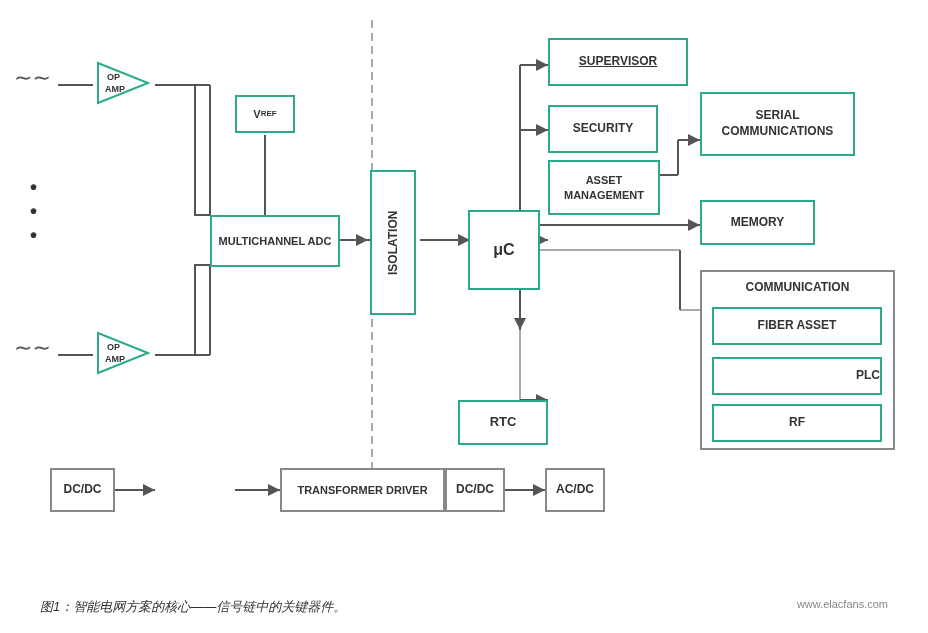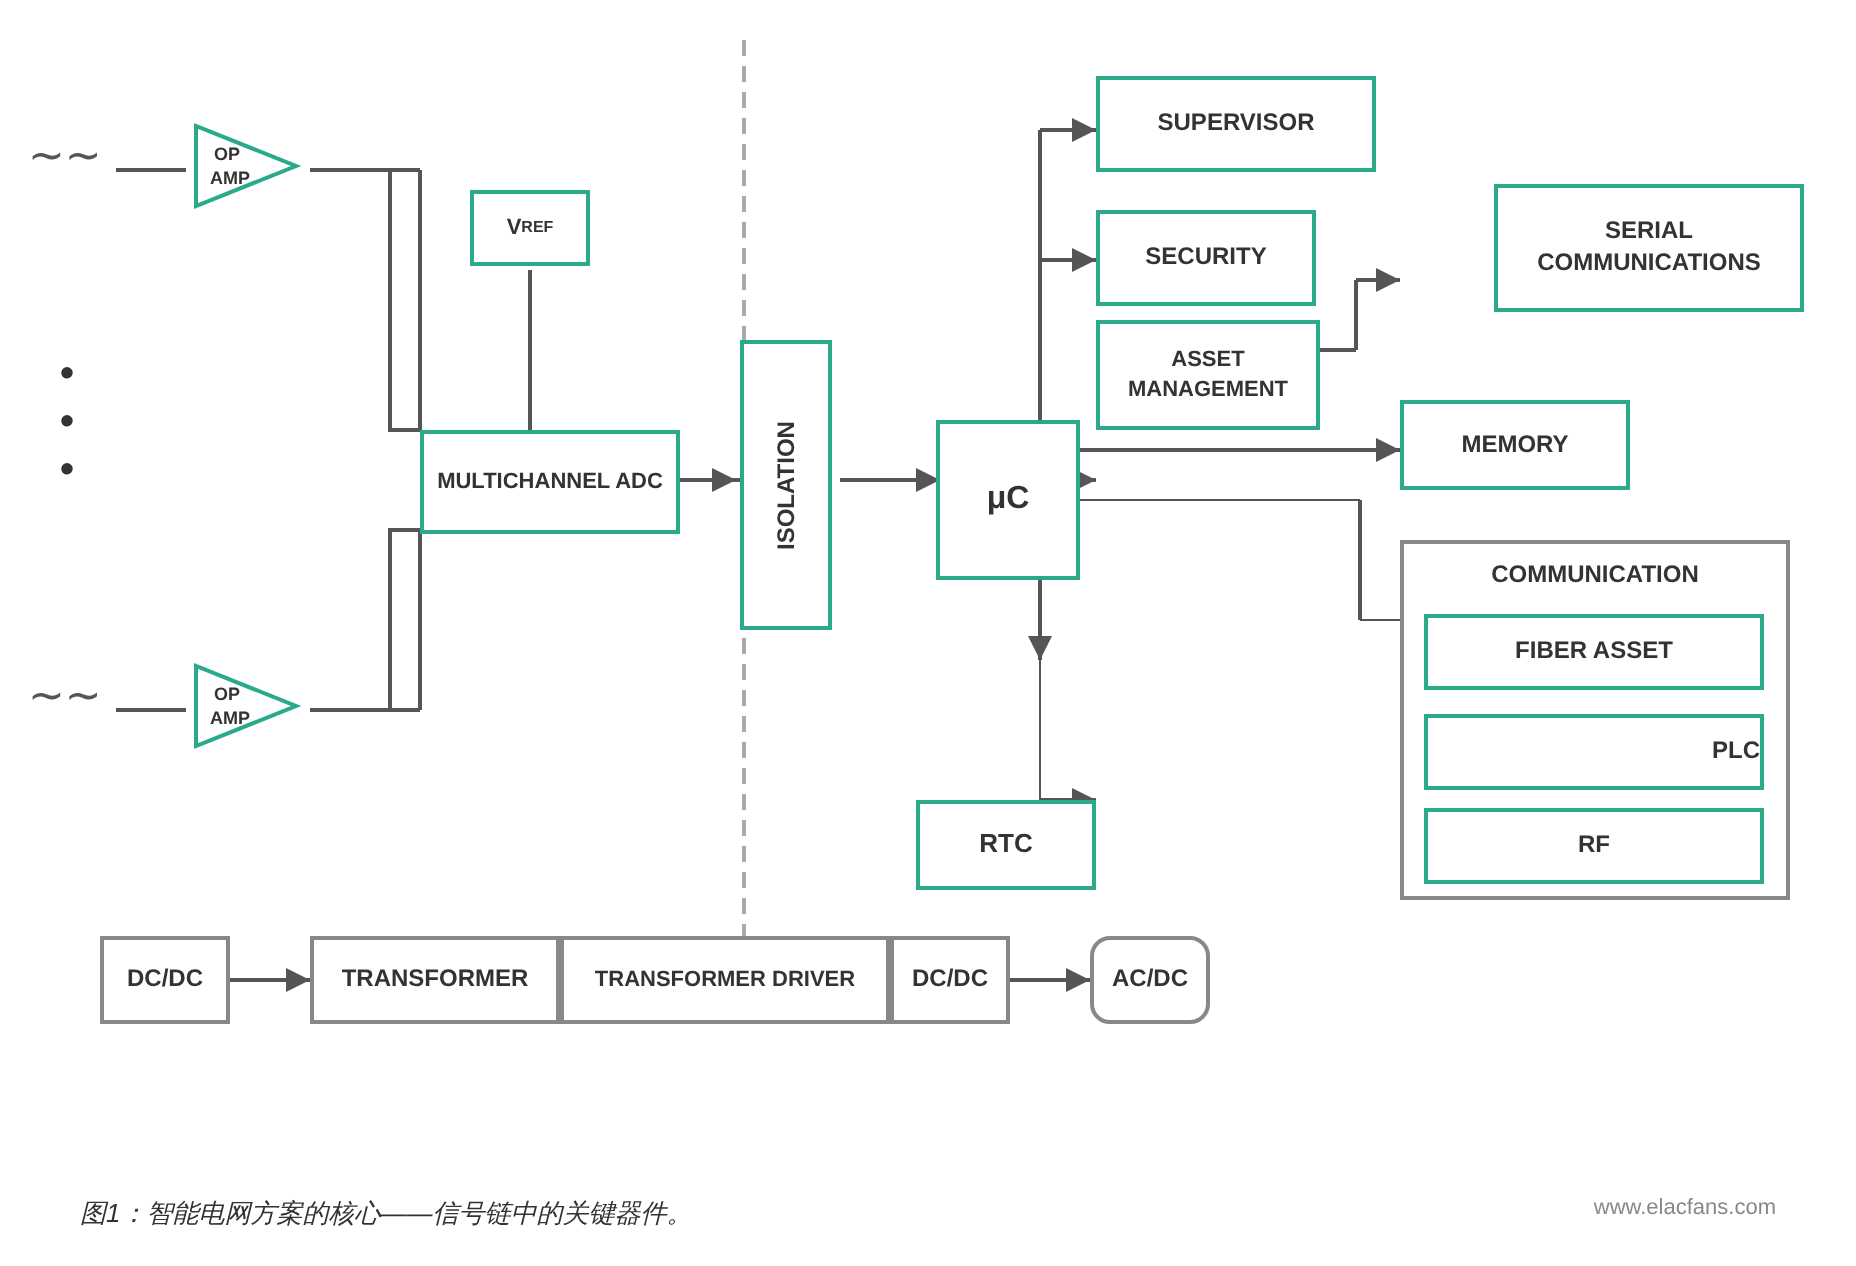--- a/index.html
+++ b/index.html
@@ -199,38 +199,38 @@
 
   <div class="box" style="left:210px; top:215px; width:130px; height:52px; font-size:11px;text-align:right;">
     <span>MULTICHANNEL
 ADC</span>
   </div>
 
   <div class="isolation-box" style="left:370px; top:170px; width:46px; height:145px; font-size:12px;">
     <span>ISOLATION</span>
   </div>
 
-  <div class="box" style="left:548px; top:38px; width:140px; height:48px; font-size:12px;">
+  <div class="box" style="left:548px; top:38px; width:140px; height:48px; font-size:12px;text-decoration:underline;">
     <span>SUPERVISOR</span>
   </div>
 
   <div class="box" style="left:548px; top:105px; width:110px; height:48px; font-size:12px;">
     <span>SECURITY</span>
   </div>
 
   <div class="box" style="left:548px; top:160px; width:112px; height:55px; font-size:11px;">
     <span>ASSET
 MANAGEMENT</span>
   </div>
 
   <div class="box" style="left:468px; top:210px; width:72px; height:80px; font-size:16px;">
     <span>μC</span>
   </div>
 
-  <div class="box" style="left:700px; top:92px; width:155px; height:64px; font-size:12px;margin-left:47px;">
+  <div class="box" style="left:700px; top:92px; width:155px; height:64px; font-size:12px;">
     <span>SERIAL
 COMMUNICATIONS</span>
   </div>
 
   <div class="box" style="left:700px; top:200px; width:115px; height:45px; font-size:12px;">
     <span>MEMORY</span>
   </div>
 
 
   <div class="box" style="left:458px; top:400px; width:90px; height:45px; font-size:13px;">
@@ -251,34 +251,31 @@
 
     <div class="box" style="position:absolute; left:10px; top:132px; width:170px; height:38px; font-size:12px;text-align:center;">
       <span>RF</span>
     </div>
   </div>
 
   <div class="box box-gray" style="left:50px; top:468px; width:65px; height:44px; font-size:12px; border-color:#888;">
     <span>DC/DC</span>
   </div>
 
-  <div class="box box-gray" style="left:155px; top:468px; width:125px; height:44px; font-size:12px; border-color:#888;">
-    <span>TRANSFORMER</span>
-  </div>
 
   <div class="box box-gray" style="left:280px; top:468px; width:165px; height:44px; font-size:11px; border-color:#888;">
     <span>TRANSFORMER
 DRIVER</span>
   </div>
 
   <div class="box box-gray" style="left:445px; top:468px; width:60px; height:44px; font-size:12px; border-color:#888;">
     <span>DC/DC</span>
   </div>
 
-  <div class="box box-gray" style="left:545px; top:468px; width:60px; height:44px; font-size:12px; border-color:#888;border-radius:10px;">
+  <div class="box box-gray" style="left:545px; top:468px; width:60px; height:44px; font-size:12px; border-color:#888;">
     <span>AC/DC</span>
   </div>
 
 </div>
 
 <div class="caption">
   <span>图1：智能电网方案的核心——信号链中的关键器件。</span>
   <span style="float:right; font-style:normal; font-size:11px; color:#888;">www.elacfans.com</span>
 </div>
 

